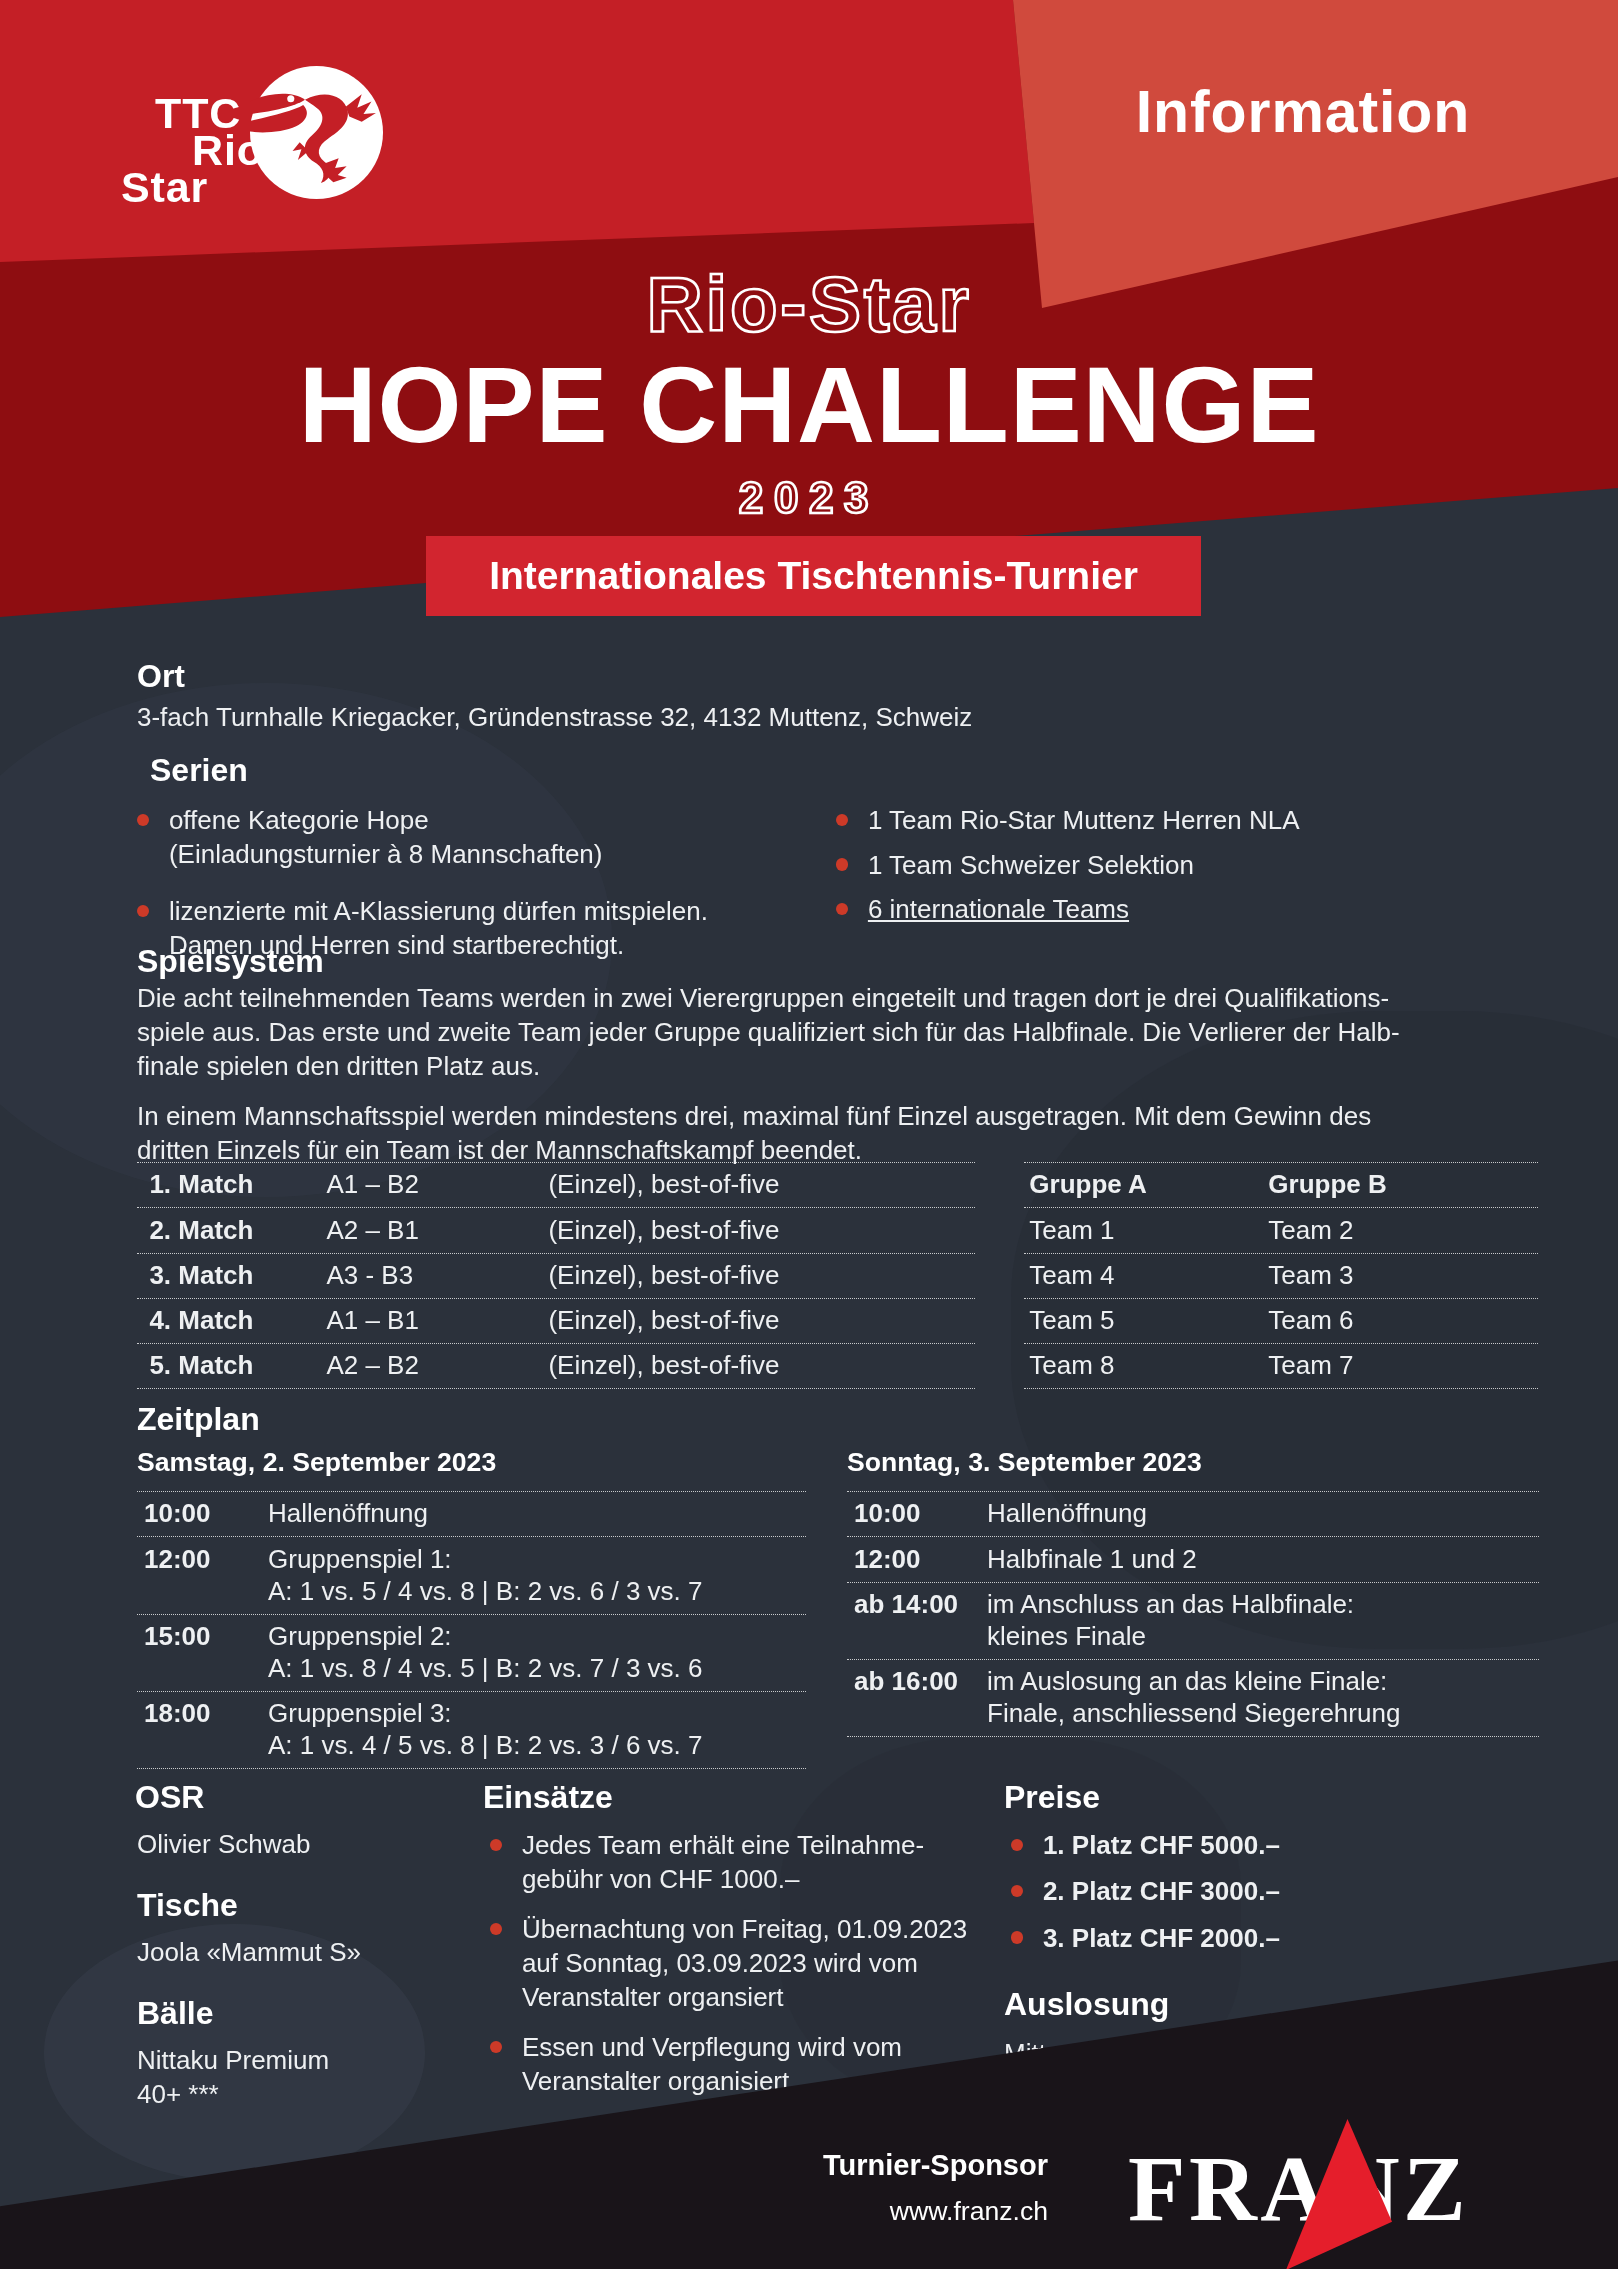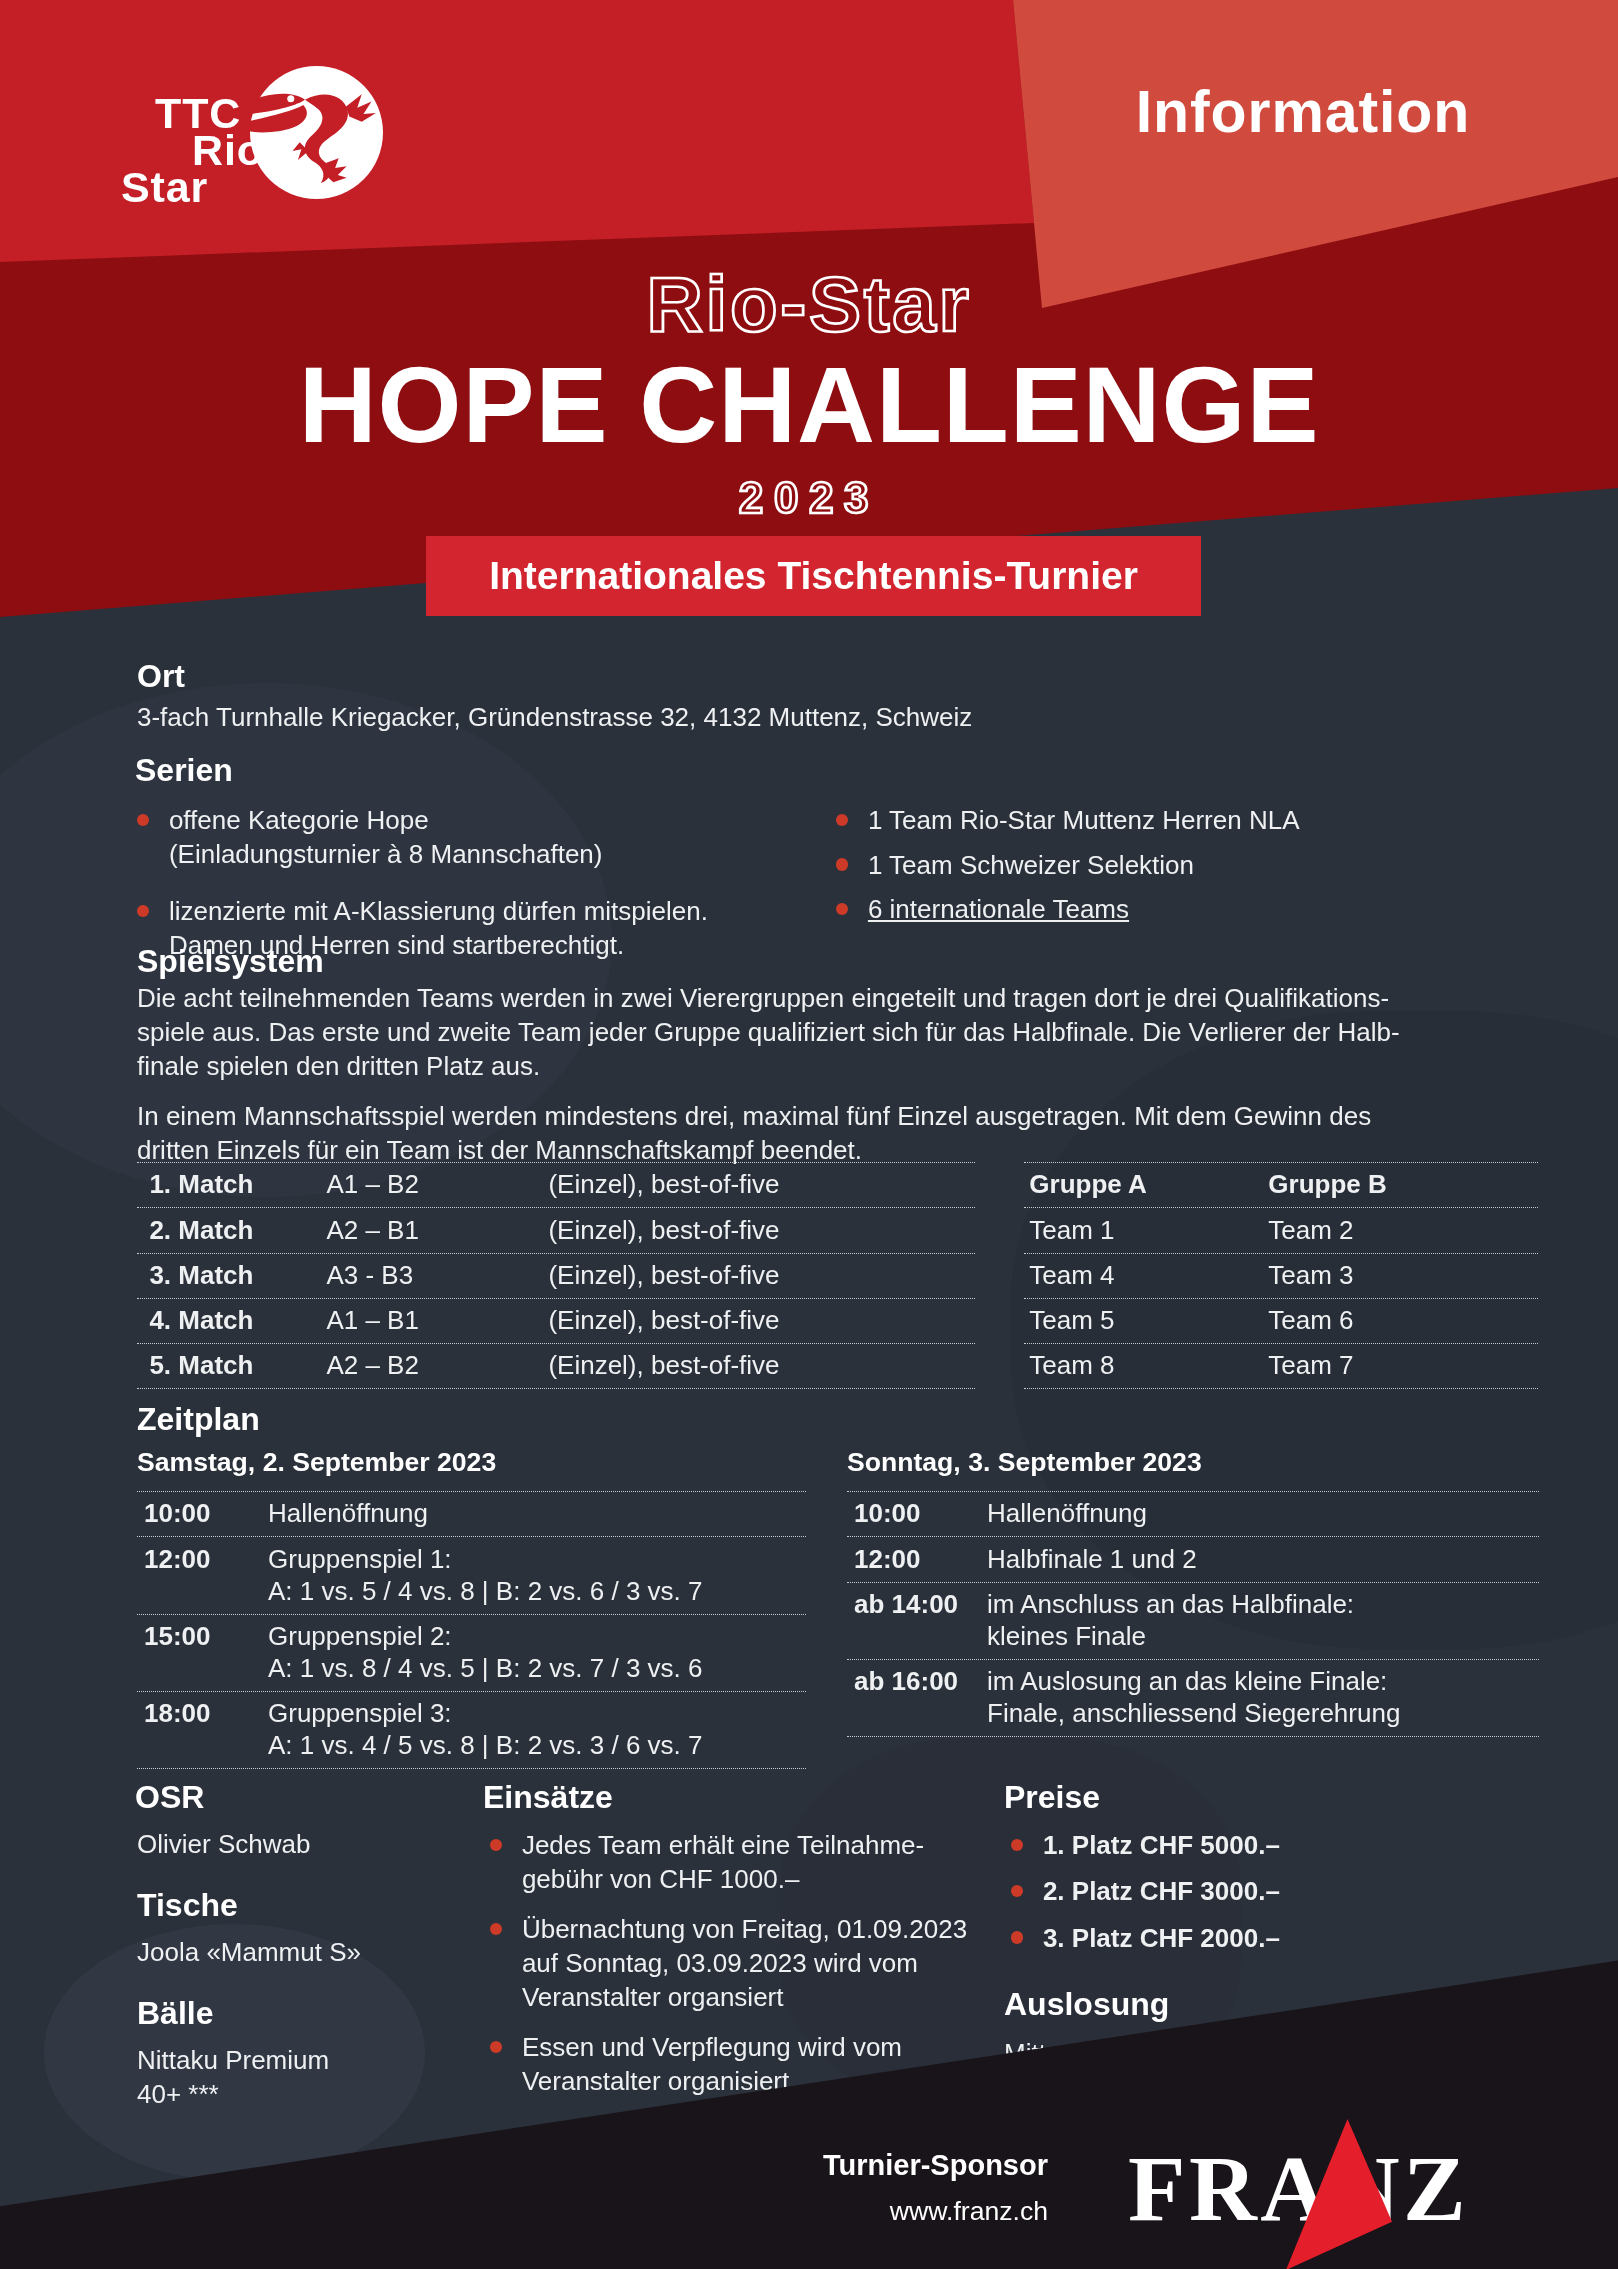--- a/index.html
+++ b/index.html
@@ -109,21 +109,21 @@
     <div class="t2">HOPE CHALLENGE</div>
     <div class="title-outline t3">2023</div>
   </div>
   <div class="banner">
     <span>Internationales Tischtennis-Turnier</span>
   </div>
 
   <div class="h" style="left:137px;top:652px;margin-top:6px;">Ort</div>
   <div class="txt" style="left:137px;top:700px;width:1401px;">3-fach Turnhalle Kriegacker, Gründenstrasse 32, 4132 Muttenz, Schweiz</div>
 
-  <div class="h" style="left:135px;top:752px;text-align:center;">Serien</div>
+  <div class="h" style="left:150px;top:752px;text-align:center;">Serien</div>
   <div class="bullets" style="left:137px;top:803px;width:638px;">
     <div class="bullet">
       <span class="dot"></span>
       <span class="btext pre">offene Kategorie Hope
 (Einladungsturnier à 8 Mannschaften)</span>
     </div>
     <div class="bullet" style="margin-top:23px;">
       <span class="dot"></span>
       <span class="btext pre">lizenzierte mit A-Klassierung dürfen mitspielen.
 Damen und Herren sind startberechtigt.</span>

